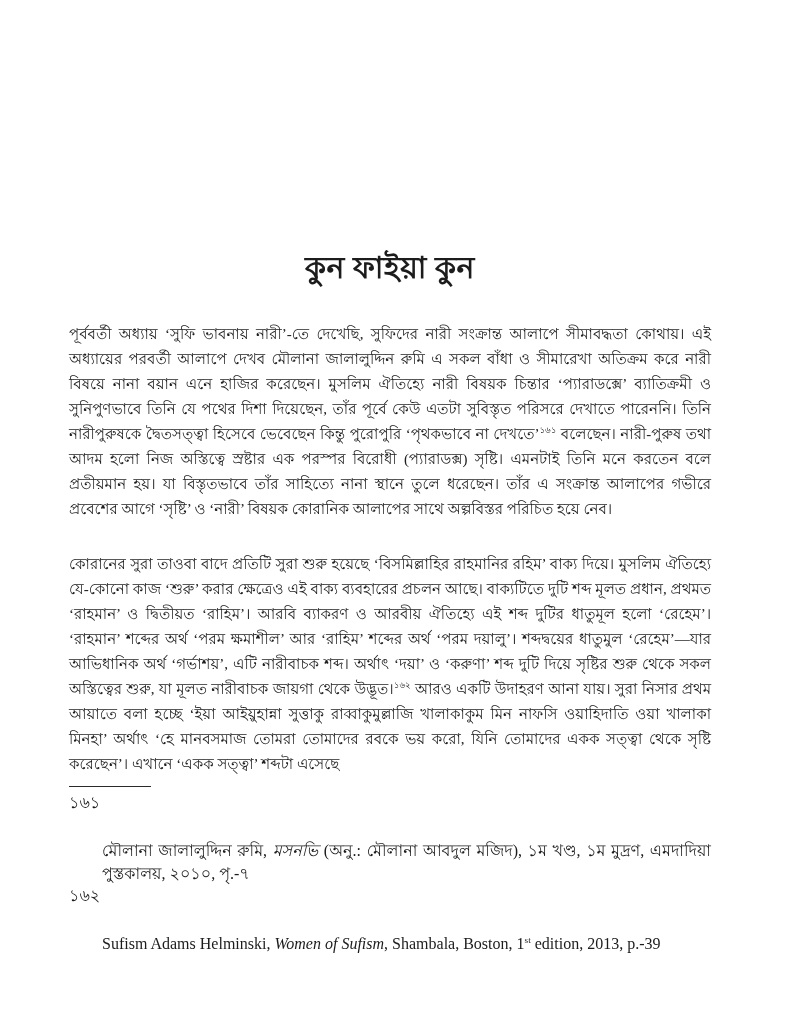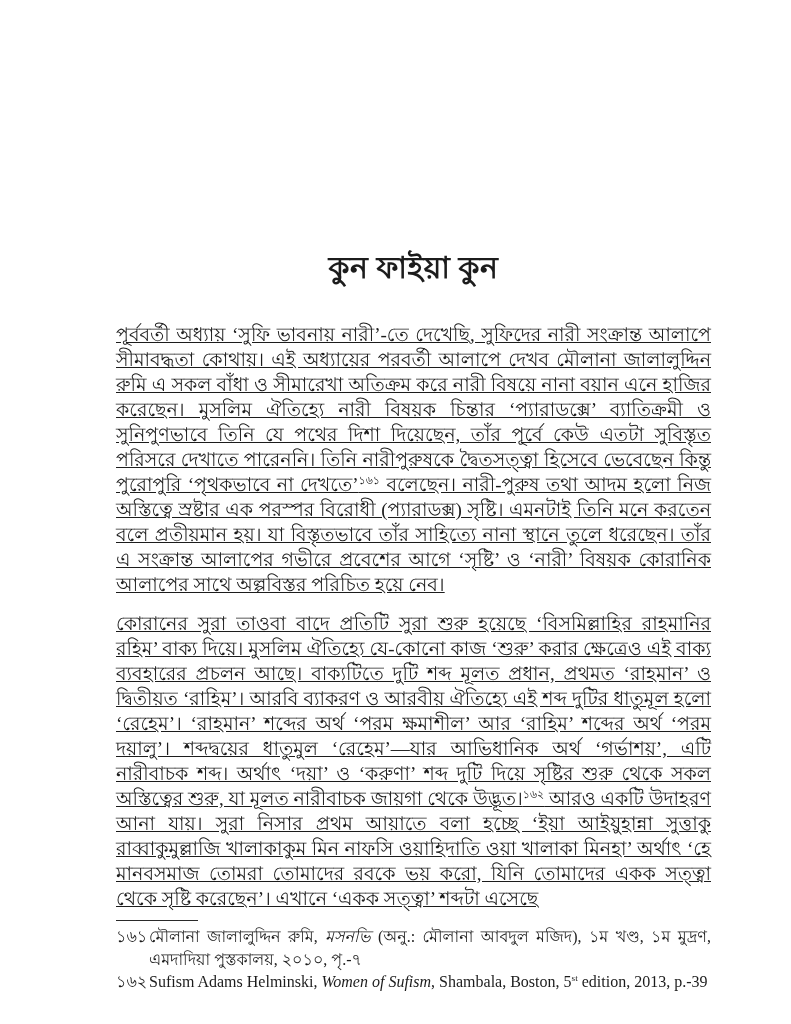--- a/index.html
+++ b/index.html
@@ -11,39 +11,38 @@
     width: 791px;
     height: 1024px;
     overflow: hidden;
     font-family: "Liberation Serif", "DejaVu Serif", serif;
     color: #1c1c1c;
   }
   .page {
     box-sizing: border-box;
     width: 791px;
     height: 1024px;
-    padding: 248px 80px 0 116px;
+    padding: 248px 80px 0 69px;
   }
   .title {
     margin: 0 0 34px 0;
     text-align: center;
     font-size: 30px;
     font-weight: 600;
     letter-spacing: 0.5px;
     line-height: 40px;
   }
   .body-text p {
     margin: 0;
-    font-size: 19px;
+    font-size: 15px;
     line-height: 25px;
     text-align: justify;
-    text-decoration: underline;
   }
   .body-text p + p {
-    margin-top: 14px;
+    margin-top: 30px;
   }
   sup {
     font-size: 0.58em;
     line-height: 0;
     vertical-align: super;
   }
   em {
     font-style: italic;
   }
   .footnote-sep {
@@ -56,20 +55,21 @@
     display: flex;
     font-size: 16px;
     line-height: 22.5px;
     text-align: justify;
   }
   .fn-num {
     flex: 0 0 33px;
   }
   .fn-text {
     flex: 1;
+    margin-top: 48px;
   }
 </style>
 </head>
 <body>
 
 <div class="page">
 
   <h1 class="title">কুন ফাইয়া কুন</h1>
 
   <div class="body-text">
@@ -79,17 +79,17 @@
 
   <div class="footnote-sep"></div>
 
   <div class="footnotes">
     <div class="footnote">
       <span class="fn-num">১৬১</span>
       <span class="fn-text"><span>মৌলানা জালালুদ্দিন রুমি, </span><em>মসনভি</em><span> (অনু.: মৌলানা আবদুল মজিদ), ১ম খণ্ড, ১ম মুদ্রণ, এমদাদিয়া পুস্তকালয়, ২০১০, পৃ.-৭</span></span>
     </div>
     <div class="footnote">
       <span class="fn-num">১৬২</span>
-      <span class="fn-text"><span>Sufism Adams Helminski, </span><em>Women of Sufism</em><span>, Shambala, Boston, 5</span><sup>st</sup><span> edition, 2013, p.-39</span></span>
+      <span class="fn-text"><span>Sufism Adams Helminski, </span><em>Women of Sufism</em><span>, Shambala, Boston, 1</span><sup>st</sup><span> edition, 2013, p.-39</span></span>
     </div>
   </div>
 
 </div>
 
 </body></html>

